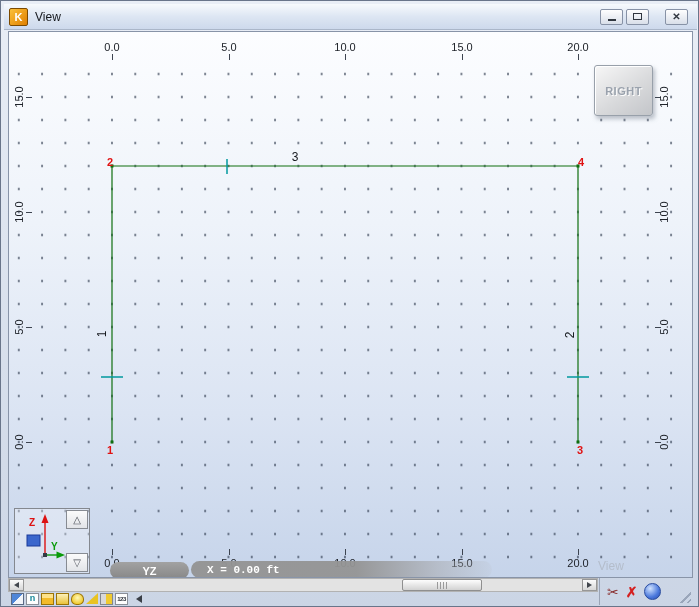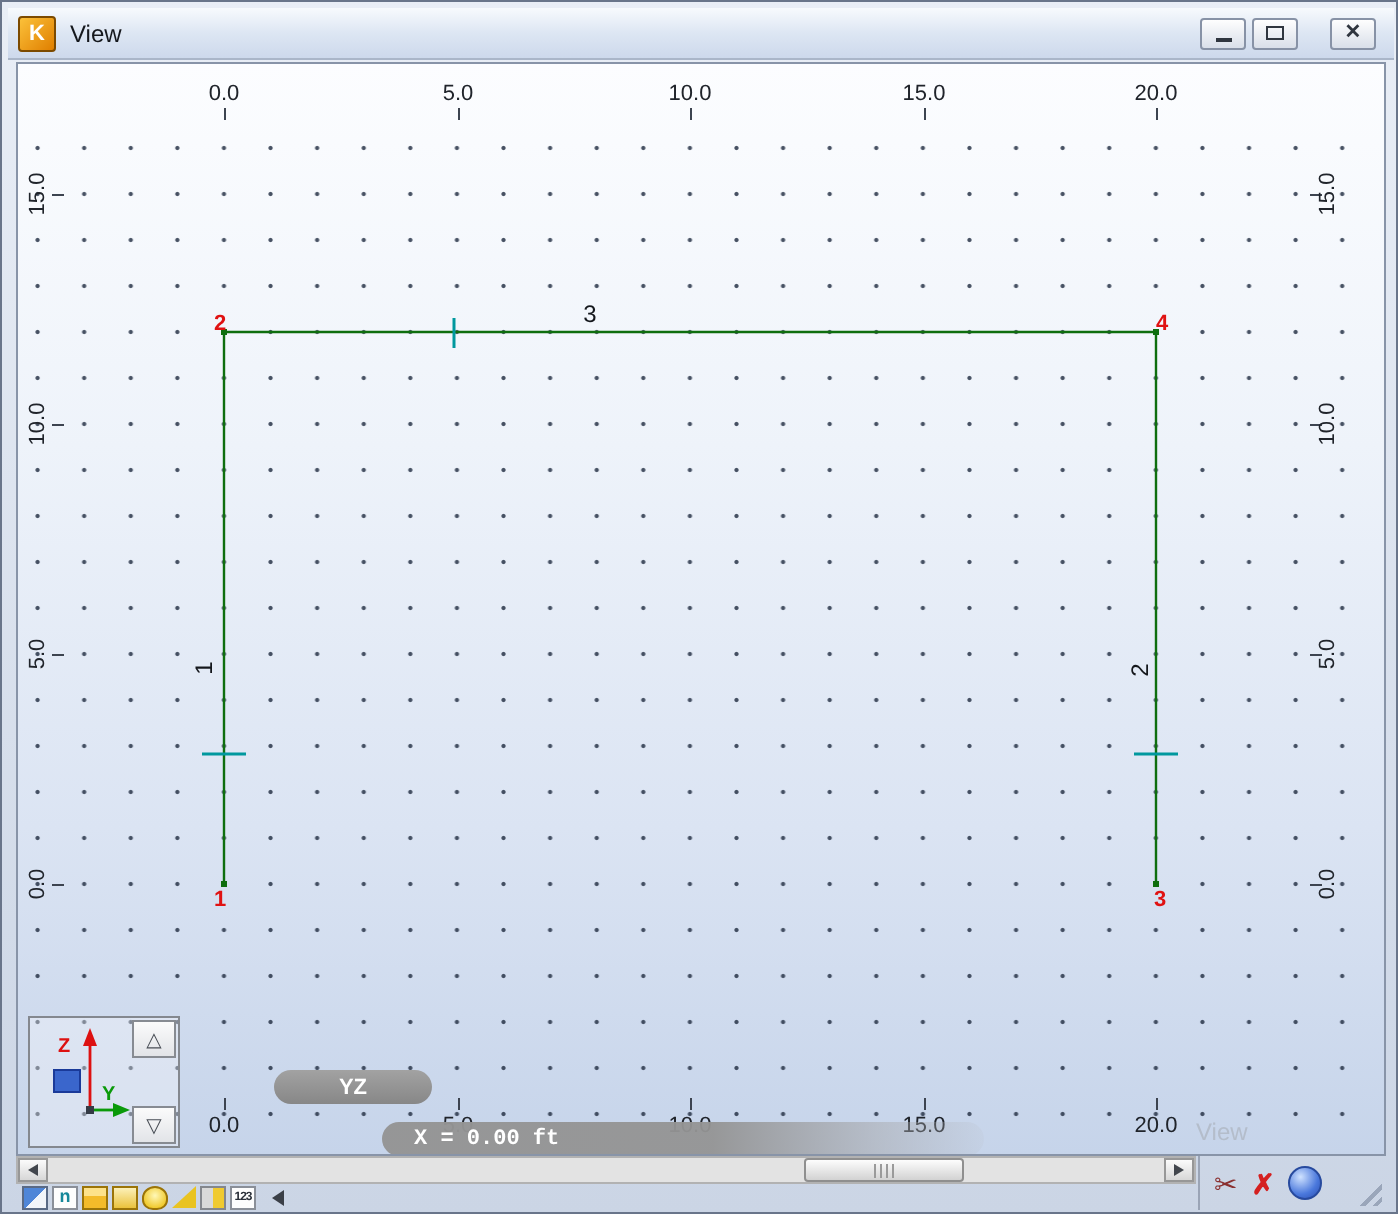--- a/index.html
+++ b/index.html
@@ -23,21 +23,21 @@
   svg.structure{position:absolute;left:0;top:0;z-index:2;}
   .nlab{position:absolute;font-size:11px;font-weight:600;color:#e01212;transform:translate(-50%,-50%);z-index:3;}
   .mlab{position:absolute;font-size:12px;color:#14171c;transform:translate(-50%,-50%);z-index:3;}
   .mlab.rot{transform:translate(-50%,-50%) rotate(-90deg);}
   .right-btn{position:absolute;left:585px;top:33px;width:57px;height:49px;border:1px solid #98a0aa;border-radius:3px;background:linear-gradient(145deg,#f7f7f7,#d9dadc 55%,#c3c5c9);box-shadow:2px 3px 4px rgba(70,80,100,.35),inset 1px 1px 0 #fff;display:flex;align-items:center;justify-content:center;font-size:11px;font-weight:bold;letter-spacing:.5px;color:#9aa2ad;text-shadow:1px 1px 0 #fdfdfd;z-index:4;}
   .axisw{position:absolute;left:5px;top:476px;width:76px;height:66px;border:1px solid #84888f;background:rgba(248,250,253,.35);box-sizing:border-box;z-index:4;}
   .tribtn{position:absolute;right:1px;width:22px;height:19px;border:1px solid #878b92;background:linear-gradient(180deg,#fbfbfb,#e2e4e8);display:flex;align-items:center;justify-content:center;font-size:10px;color:#4a4f57;box-sizing:border-box;}
   .tribtn.up{top:1px;}
   .tribtn.down{bottom:1px;}
   .pill{position:absolute;height:17px;border-radius:8.5px;color:#fff;font-size:11px;font-weight:bold;display:flex;align-items:center;z-index:5;}
-  .pill.yz{left:101px;top:503px;width:79px;justify-content:center;background:linear-gradient(180deg,#a2a2a2,#878787);margin-left:27px;}
+  .pill.yz{left:101px;top:530px;width:79px;justify-content:center;background:linear-gradient(180deg,#a2a2a2,#878787);}
   .pill.coord{left:182px;top:529px;width:301px;padding-left:16px;box-sizing:border-box;background:linear-gradient(90deg,rgba(148,148,148,.97) 0%,rgba(148,148,148,.95) 55%,rgba(168,170,174,.55) 82%,rgba(185,190,198,.15) 100%);font-family:Liberation Mono, monospace;}
   .wmark{position:absolute;left:589px;top:527px;font-size:12px;color:#b4bdcb;z-index:1;}
   .hscroll{position:absolute;left:7px;top:577px;width:590px;height:14px;background:#e3e3e3;border:1px solid #b2b2b2;box-sizing:border-box;}
   .scbtn{position:absolute;top:0;width:15px;height:12px;background:linear-gradient(180deg,#fbfbfb,#d7d7d7);border:1px solid #979797;box-sizing:border-box;display:flex;align-items:center;justify-content:center;}
   .scbtn.l{left:0;}
   .scbtn.r{right:0;}
   .arr{width:0;height:0;}
   .arr.left{border-top:3.5px solid transparent;border-bottom:3.5px solid transparent;border-right:5px solid #42464d;}
   .arr.right{border-top:3.5px solid transparent;border-bottom:3.5px solid transparent;border-left:5px solid #42464d;}
   .thumb{position:absolute;left:393px;top:0;width:80px;height:12px;background:linear-gradient(180deg,#fdfdfd,#d2d2d2);border:1px solid #8f8f8f;border-radius:2px;box-sizing:border-box;display:flex;align-items:center;justify-content:center;}
@@ -144,20 +144,21 @@
 
     <span class="nlab" style="left:101px;top:418px">1</span>
     <span class="nlab" style="left:101px;top:130px">2</span>
     <span class="nlab" style="left:572px;top:130px">4</span>
     <span class="nlab" style="left:571px;top:418px">3</span>
 
     <span class="mlab rot" style="left:93px;top:302px">1</span>
     <span class="mlab" style="left:286px;top:125px">3</span>
     <span class="mlab rot" style="left:561px;top:303px">2</span>
 
+    <div class="right-btn">RIGHT</div>
 
     <div class="axisw">
       <svg width="50" height="64" viewBox="0 0 50 64" style="position:absolute;left:1px;top:0;">
         <rect x="11" y="26" width="13" height="11" fill="#3a66cc" stroke="#1a3a99"></rect>
         <line x1="29" y1="46" x2="29" y2="13" stroke="#dd1111" stroke-width="1.4"></line>
         <polygon points="29,5 25.5,14 32.5,14" fill="#dd1111"></polygon>
         <line x1="29" y1="46" x2="42" y2="46" stroke="#0a9a0a" stroke-width="1.4"></line>
         <polygon points="49,46 40.5,42.5 40.5,49.5" fill="#0a9a0a"></polygon>
         <rect x="27" y="44" width="4" height="4" fill="#333a45"></rect>
         <text x="13" y="17" fill="#dd1111" font-size="10" font-weight="bold">Z</text>

